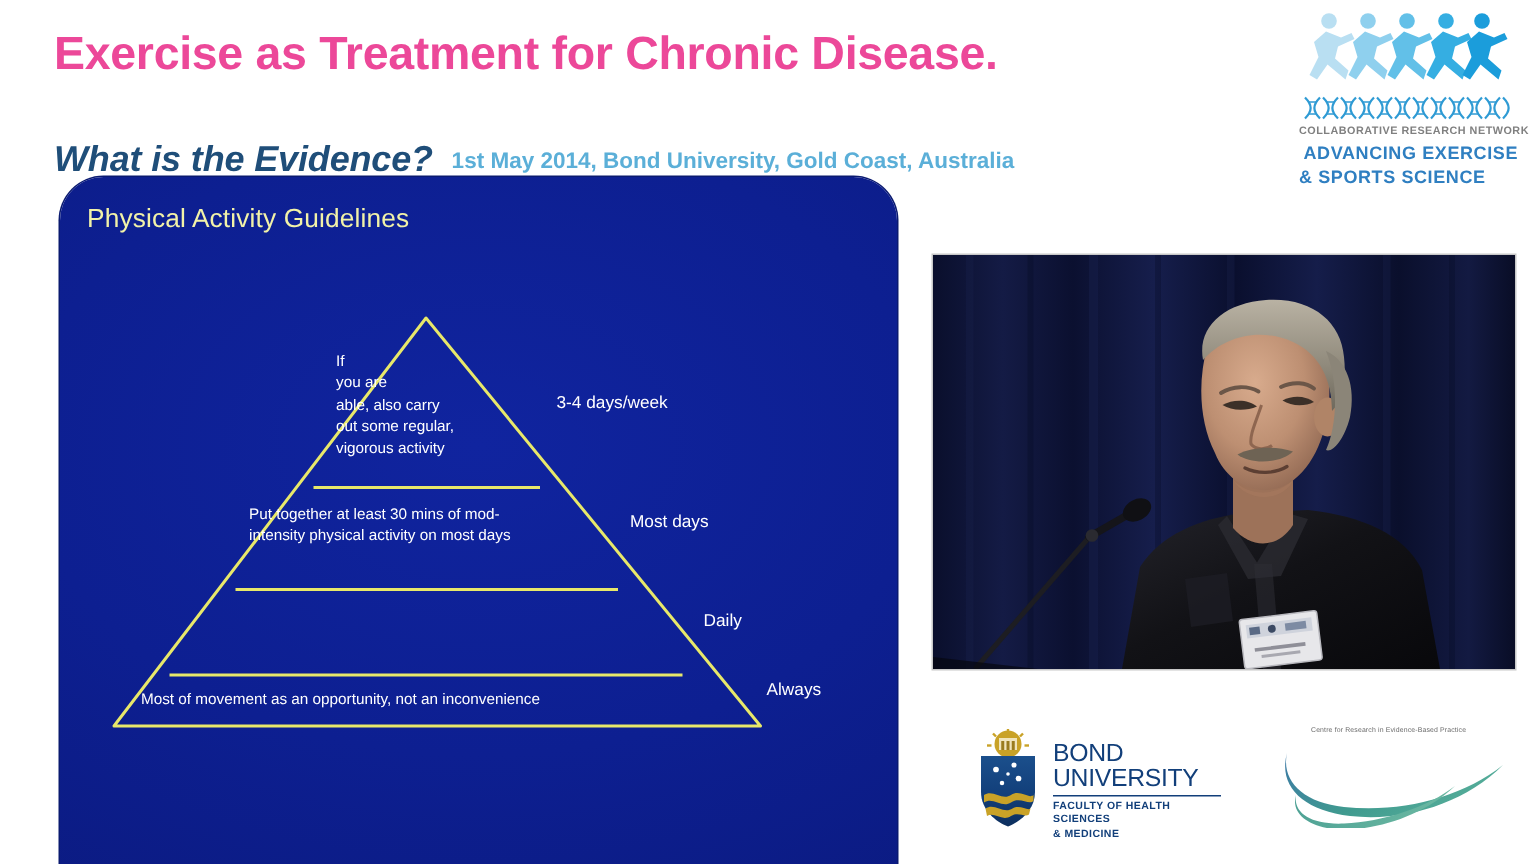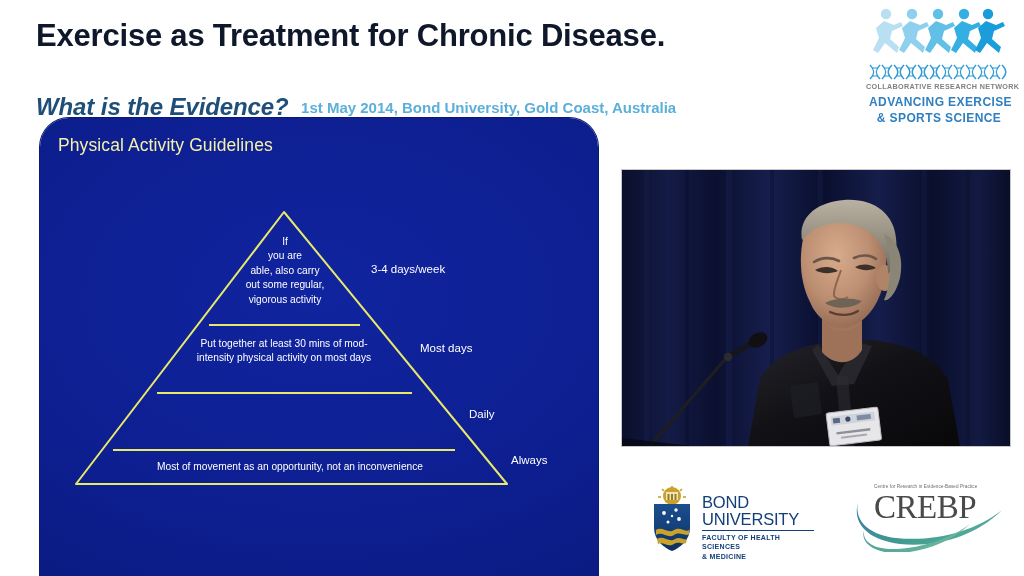--- a/index.html
+++ b/index.html
@@ -19,21 +19,21 @@
   #header {
     position: absolute;
     left: 0; top: 0;
     width: 1024px; height: 112px;
   }
   #header-title {
     position: absolute;
     left: 36px; top: 18px;
     font-size: 31px;
     font-weight: bold;
-    color: #0f172a;
+    color: #ec4899;
     letter-spacing: -0.2px;
     white-space: nowrap;
   }
   #header-subtitle-row {
     position: absolute;
     left: 36px; top: 64px;
     white-space: nowrap;
     margin-top: 29px;
   }
   #header-subtitle {
@@ -87,21 +87,21 @@
     font-size: 12px;
     font-weight: bold;
     color: #2f7fc1;
     letter-spacing: 0.4px;
     white-space: nowrap;
   }
   #crn-line3 {
     position: absolute;
     left: 0; top: 105px;
     width: 146px;
-    text-align: center;
+    text-align: left;
     font-size: 12px;
     font-weight: bold;
     color: #2f7fc1;
     letter-spacing: 0.4px;
     white-space: nowrap;
   }
 
   
   #slide {
     position: absolute;
@@ -123,21 +123,21 @@
   }
   #pyramid-svg {
     position: absolute;
     left: 0; top: 0;
     width: 558px; height: 430px;
   }
   .tier-text {
     position: absolute;
     color: #ffffff;
     font-size: 10.2px;
-    text-align: center;
+    text-align: left;
     line-height: 1.42;
     white-space: pre-line;
   }
   .side-label {
     position: absolute;
     color: #ffffff;
     font-size: 11.5px;
     white-space: nowrap;
   }
 
@@ -474,14 +474,13 @@
         <stop offset="0%" stop-color="#4b9f93"></stop>
         <stop offset="100%" stop-color="#6bb8a2"></stop>
       </linearGradient>
     </defs>
     <path d="M6 12 C2 30, 16 45, 44 48 C82 52, 122 42, 150 20
              C124 46, 84 58, 48 54 C16 50, 0 34, 6 12 Z" fill="url(#sw1)"></path>
     <path d="M12 40 C10 52, 22 60, 44 59 C70 58, 100 48, 118 34
              C98 53, 68 63, 44 63 C22 63, 8 53, 12 40 Z" fill="url(#sw2)"></path>
   </svg>
   <div id="crebp-tagline">Centre for Research in Evidence-Based Practice</div>
-  <div id="crebp-word">CREBP</div>
 </div>
 
 </body></html>

